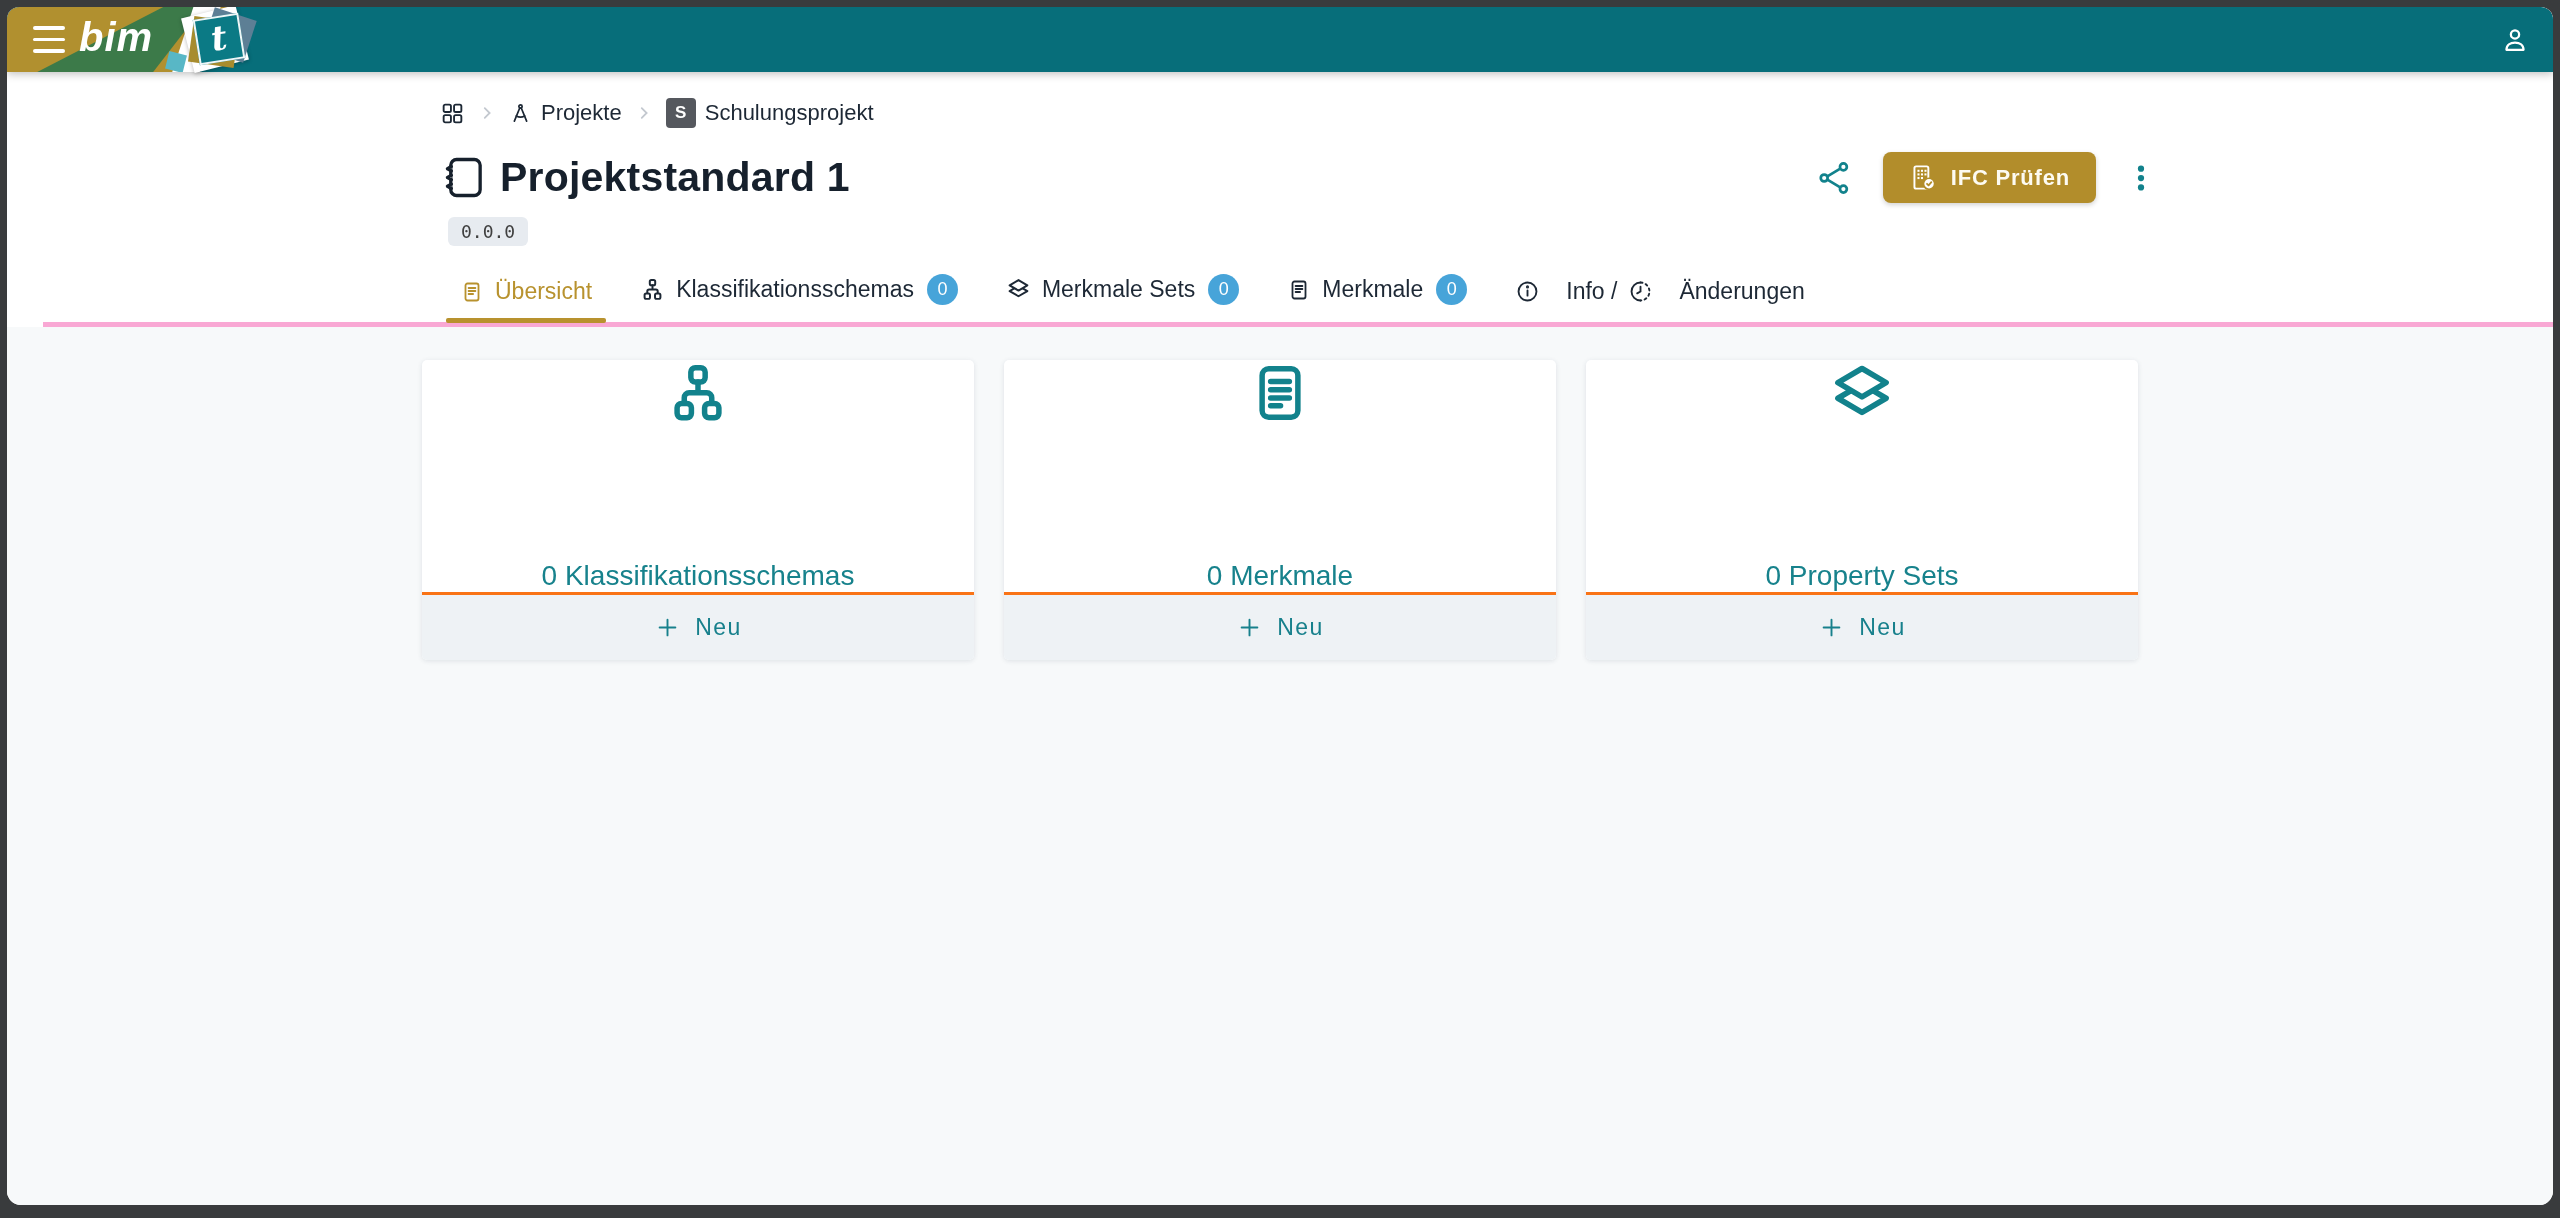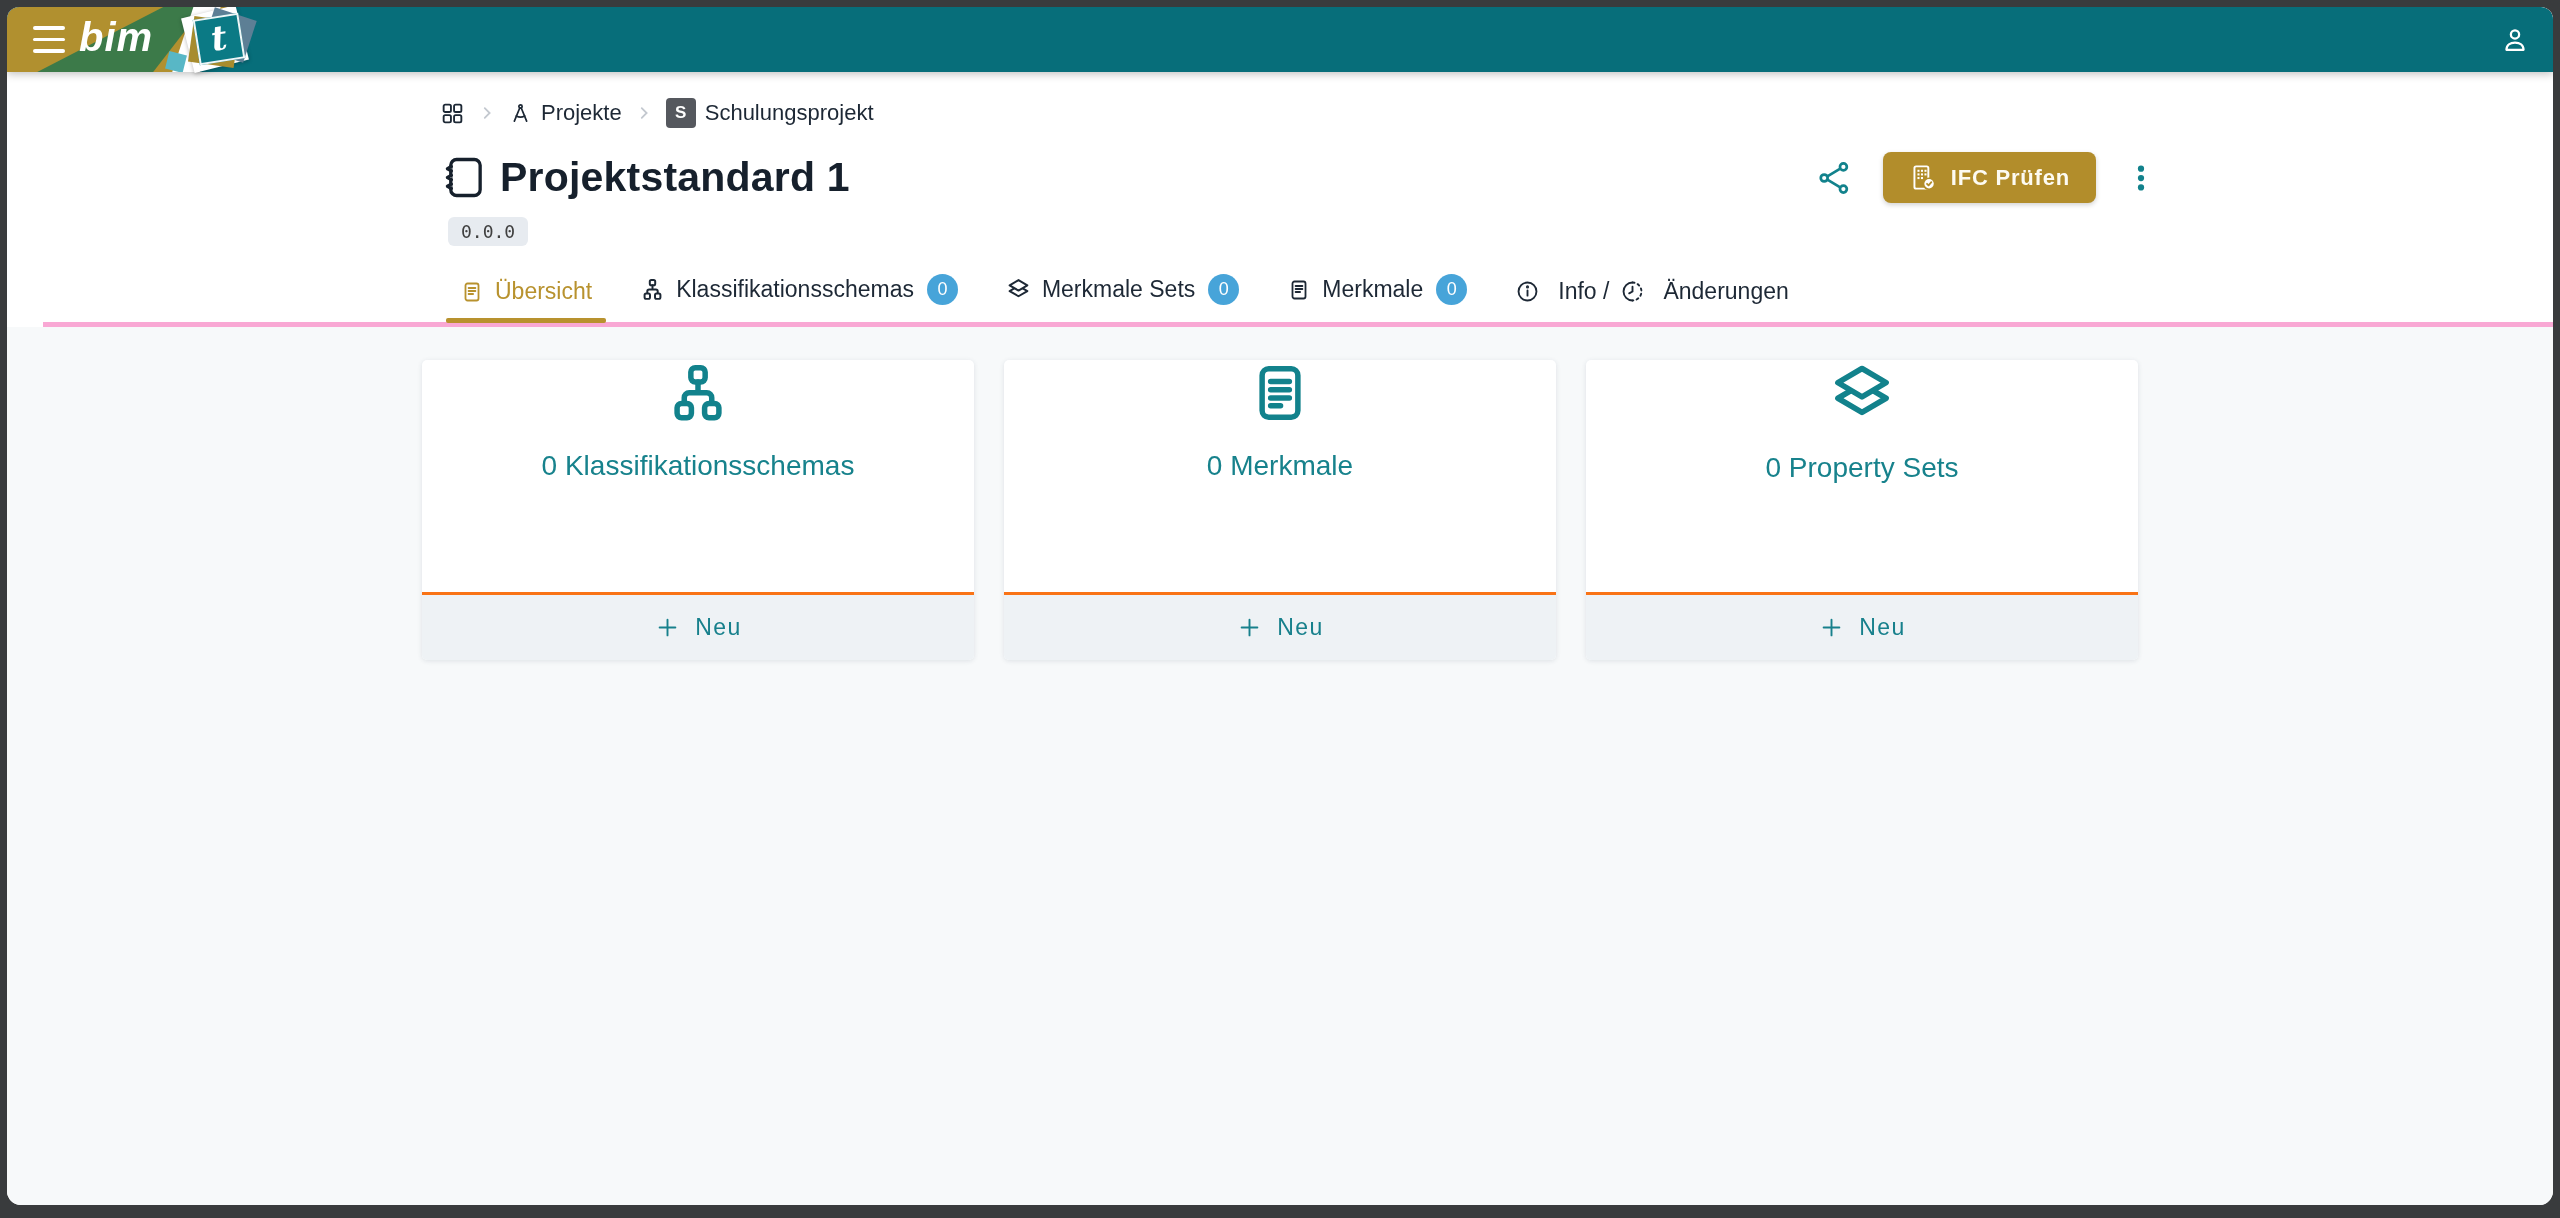--- a/index.html
+++ b/index.html
@@ -71,27 +71,27 @@
   
   .tabs-wrap { border-bottom:5px solid #f9a8d4; margin-top:18px; }
   .tabs { display:flex; align-items:flex-end; gap:20px; margin-left:6px; }
   .tab { position:relative; display:flex; align-items:center; gap:11px; padding:10px 14px 17px;
     font-size:23px; font-weight:500; color:#1d2835; cursor:pointer; white-space:nowrap; }
   .tab.active { color:#b8922e; }
   .tab.active::after { content:""; position:absolute; left:0; right:0; bottom:-1px; height:5px;
     background:#b8922e; border-radius:2px; }
   .count-badge { width:31px; height:31px; border-radius:50%; background:#47a4d9; color:#fff;
     font-size:18px; font-weight:500; display:flex; align-items:center; justify-content:center; margin-left:2px; }
-  .tab-sub { display:flex; align-items:center; gap:18px;justify-content:center; }
+  .tab-sub { display:flex; align-items:center; gap:26px;justify-content:center; }
   
   .content { flex:1; background:#f7f9fa; padding-top:33px; }
   .cards { display:grid; grid-template-columns:repeat(3,1fr); gap:30px; }
   .card { background:#fff; border-radius:5px; box-shadow:0 1px 5px rgba(40,60,80,.12);
     display:flex; flex-direction:column; overflow:hidden; }
-  .card-body { height:232px; display:flex; flex-direction:column; align-items:center; justify-content:flex-start; gap:24px; }
+  .card-body { height:232px; display:flex; flex-direction:column; align-items:center; justify-content:space-between; gap:24px; }
   .card-label { font-size:28px; font-weight:500; color:#17828c; }
   .card-footer { height:68px; background:#eef2f5; border-top:3px solid #f97316;
     display:flex; align-items:center; justify-content:center; gap:14px;
     color:#17808c; font-size:23px; font-weight:500; letter-spacing:1.5px; cursor:pointer; }
   .teal-ic { color:#12828c; }
   .dark-ic { color:#1d2835; }
   .gold-ic { color:#b8922e; }
   svg { display:block; }
 </style>
 </head>

